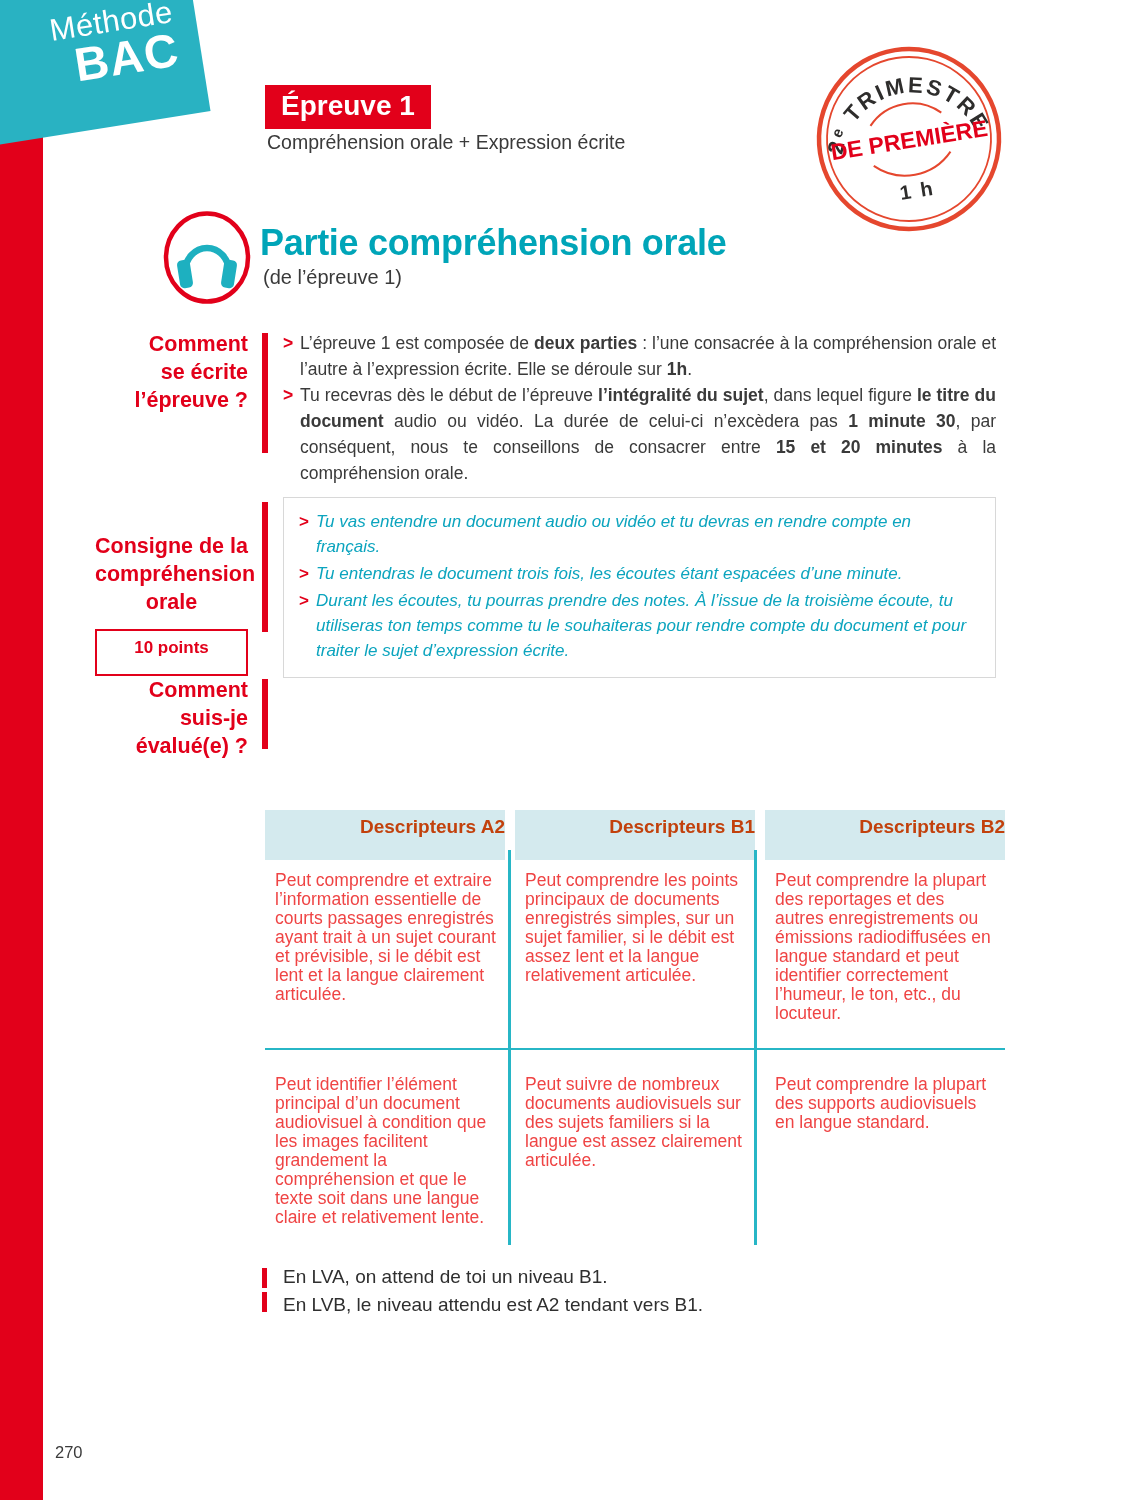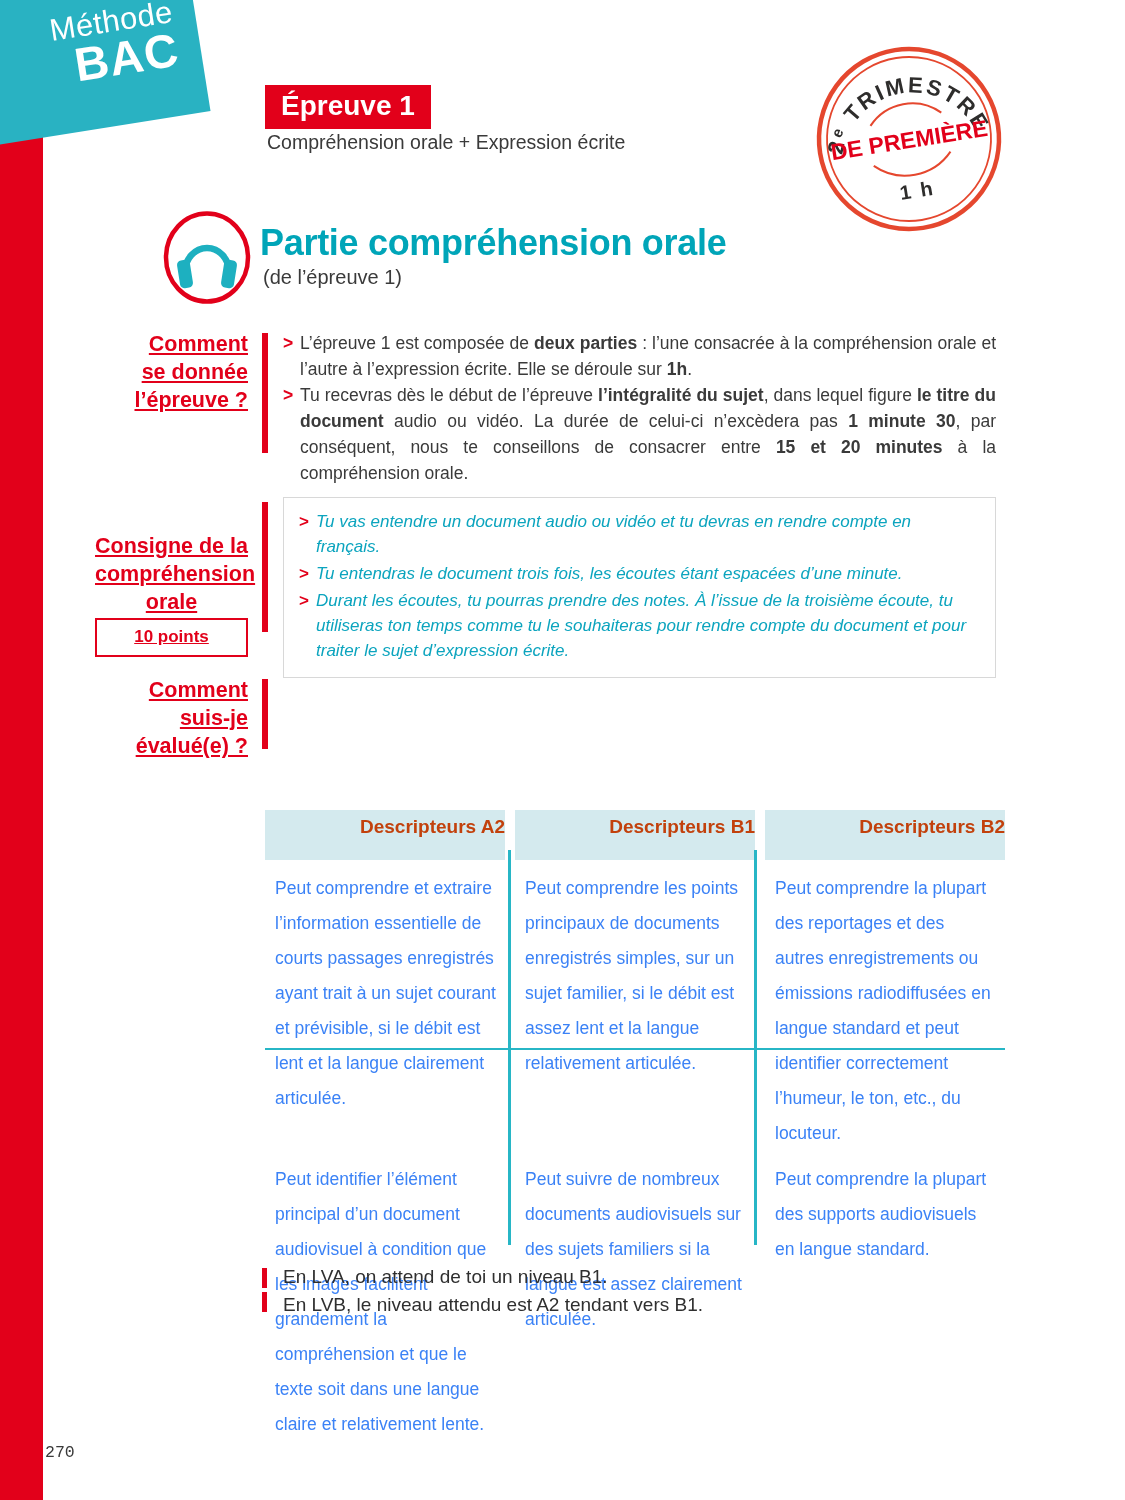--- a/index.html
+++ b/index.html
@@ -22,25 +22,25 @@
   .stamp{position:absolute;left:812px;top:42px;width:195px;height:195px;}
 
   
   .headphones{position:absolute;left:162px;top:210px;width:90px;height:95px;}
   .page-title{position:absolute;left:260px;top:222px;font-size:36px;font-weight:700;color:#00a5b8;letter-spacing:-.3px;}
   .page-subtitle{position:absolute;left:263px;top:266px;font-size:20px;color:#3a3a3a;}
 
   
   .sec-label{position:absolute;width:150px;text-align:right;color:#e2001a;font-weight:700;
     font-size:21.5px;line-height:28px;}
-  .sec-label span{display:block;text-decoration:underline;}
+  .sec-label span{display:block;}
   .red-bar{position:absolute;width:6px;background:#e2001a;}
 
-  .points-badge{display:inline-block;margin-top:2px;border:2.5px solid #e2001a;color:#e2001a;
-    font-size:17px;font-weight:700;padding:3px 11px 4px 11px;}
+  .points-badge{display:inline-block;margin-top:13px;border:2.5px solid #e2001a;color:#e2001a;
+    font-size:17px;font-weight:700;padding:3px 11px 12px 11px;}
 
   
   .bullets{position:absolute;left:283px;width:713px;font-size:17.5px;line-height:26px;color:#3a3a3a;}
   .bullet{position:relative;padding-left:17px;text-align:justify;}
   .bullet-glyph{position:absolute;left:0;top:0;color:#e2001a;font-weight:700;}
   .bullets b{font-weight:700;}
 
   
   .consigne-box{position:absolute;left:283px;top:497px;width:713px;box-sizing:border-box;
     border:1.5px solid #d8d8d8;padding:11px 15px 12px 15px;background:#fff;}
@@ -52,30 +52,30 @@
   .eval-text{position:absolute;left:284px;top:690px;font-size:19px;line-height:29px;color:#3a3a3a;}
 
   
   .desc-table{position:absolute;left:265px;top:810px;width:740px;}
   .thead{display:flex;gap:10px;}
   .th{flex:1;height:50px;line-height:34px;text-align:right;background:#d4eaee;color:#c2410c;
     font-weight:700;font-size:19px;}
   .trow{display:flex;gap:10px;}
   .trow1{min-height:204px;}
   .trow2{min-height:196px;}
-  .td{flex:1;box-sizing:border-box;padding:11px 8px 0 10px;font-size:17.5px;line-height:35px;color:#3b82f6;}
+  .td{flex:1;box-sizing:border-box;padding:11px 8px 0 10px;font-size:17.5px;line-height:19px;color:#ef4444;}
   .vsep{position:absolute;width:2.5px;background:#27b6c6;top:40px;height:395px;}
   .vsep1{left:243px;} .vsep2{left:489px;}
   .hsep{position:absolute;left:0;top:238px;width:740px;height:2px;background:#27b6c6;}
 
   
   .note-bar{position:absolute;left:262px;width:5px;background:#e2001a;}
   .footer-note{position:absolute;left:283px;top:1263px;font-size:19px;line-height:28px;color:#2f2f2f;}
 
-  .page-number{position:absolute;left:45px;top:1443px;font-size:16.5px;color:#3a3a3a;font-family:Liberation Mono, monospace;}
+  .page-number{position:absolute;left:55px;top:1443px;font-size:16.5px;color:#3a3a3a;}
 </style>
 </head>
 <body>
 
 <div class="page">
 
   <div class="left-band"></div>
 
   <div class="banner">
     <div class="banner-inner">
@@ -107,21 +107,21 @@
     <path d="M 23 62 A 22 24 0 0 1 67 62" fill="none" stroke="#1db0c0" stroke-width="6.5" stroke-linecap="round"></path>
     <rect x="16.5" y="50" width="13" height="28" rx="4.5" fill="#1db0c0" transform="rotate(-9 23 64)"></rect>
     <rect x="60.5" y="50" width="13" height="28" rx="4.5" fill="#1db0c0" transform="rotate(9 67 64)"></rect>
   </svg>
 
   <div class="page-title">Partie compréhension orale</div>
   <div class="page-subtitle">(de l’épreuve 1)</div>
 
   <div class="sec-label" style="left:98px;top:330px;">
     <span>Comment</span>
-    <span>se donnée</span>
+    <span>se écrite</span>
     <span>l’épreuve ?</span>
   </div>
   <div class="red-bar" style="left:262px;top:333px;height:120px;"></div>
   <div class="bullets" style="top:330px;">
     <div class="bullet">
       <span class="bullet-glyph">&gt;</span>
       <span>L’épreuve 1 est composée de <b>deux parties</b> : l’une consacrée à la compréhension orale et l’autre à l’expression écrite. Elle se déroule sur <b>1h</b>.</span>
     </div>
     <div class="bullet">
       <span class="bullet-glyph">&gt;</span>

